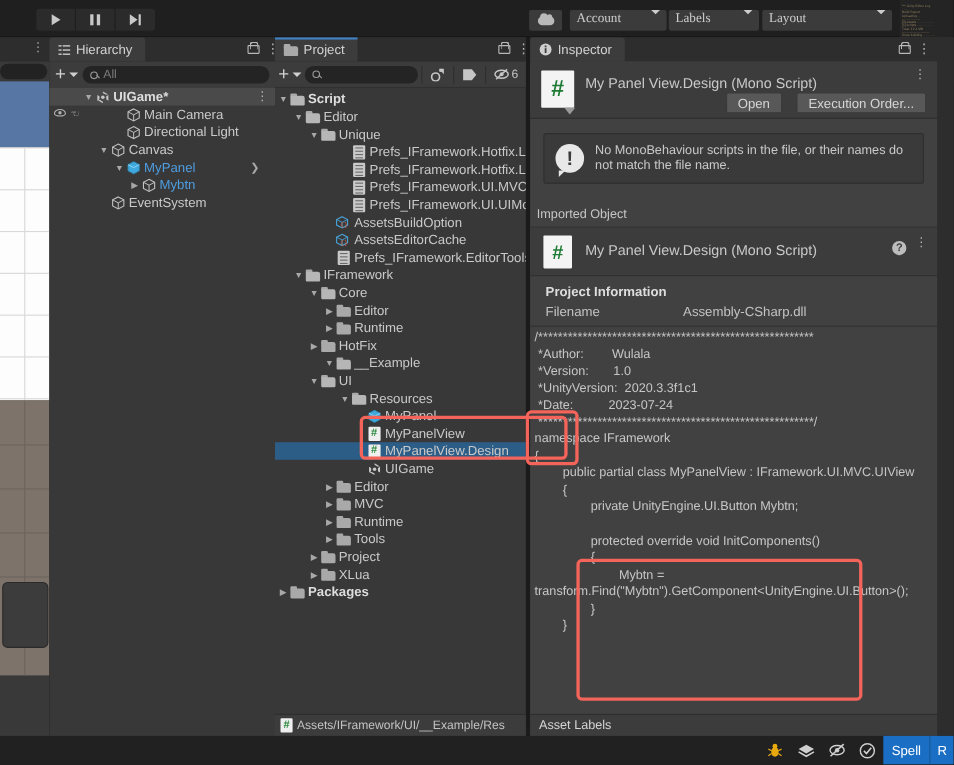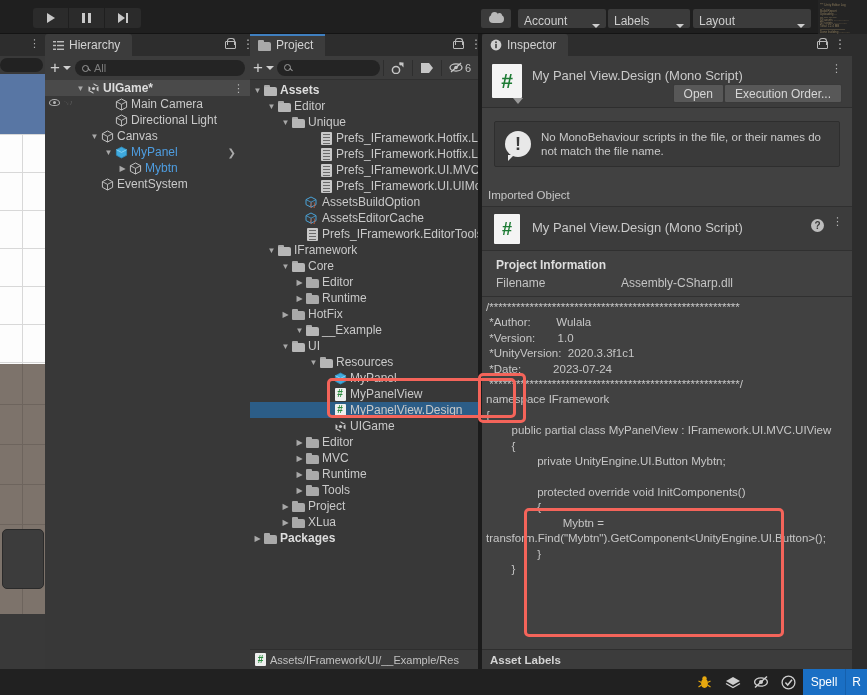--- a/index.html
+++ b/index.html
@@ -35,22 +35,23 @@
   .tb-cloud{
     position:absolute; left:481px; top:9px; width:30px; height:19px;
     background:#3b3b3b; border-radius:2px; display:flex; align-items:center; justify-content:center;
   }
   .cloud-s{ width:15px;height:8px;background:#b9b9b9;border-radius:5px; position:relative;}
   .cloud-s:before{content:'';position:absolute;width:7px;height:7px;border-radius:50%;background:#b9b9b9;top:-3px;left:2px;}
   .cloud-s:after{content:'';position:absolute;width:5px;height:5px;border-radius:50%;background:#b9b9b9;top:-2px;left:8px;}
 
   .tb-drop{
     position:absolute; top:9px; height:19px; background:#3b3b3b; border-radius:2px;
-    display:flex; align-items:flex-end; padding:0 6px; color:#cdcdcd; font-size:12px;
+    display:flex; align-items:flex-start; padding:0 6px; color:#cdcdcd; font-size:12px;
     justify-content:space-between;
+    font-family:Liberation Serif, serif;
   }
   .caret{ width:0;height:0;border-left:4px solid transparent;border-right:4px solid transparent;border-top:4px solid #cdcdcd; margin-left:8px;}
 
   
   #tiny-console{
     position:absolute; right:0; top:0; width:49px; height:78px; background:#242424;
     overflow:hidden; padding:4px 2px; line-height:3px; font-size:3px; color:#8a7a5a;
     white-space:pre;
   }
 
@@ -154,21 +155,21 @@
     content:''; position:absolute; right:-1px; bottom:-6px;
     border-left:5px solid transparent;border-right:5px solid transparent;border-top:6px solid #9a9a9a;
   }
   .insp-title{ position:absolute; left:50px; top:12px; font-size:13px; color:#c9c9c9;}
   .insp-kebab{ position:absolute; right:10px; top:10px; color:#b9b9b9; line-height:4px; font-size:11px;}
   .btn{
     height:19px; background:#585858; border:1px solid #3a3a3a; border-radius:2px;
     color:#d6d6d6; font-size:12px; display:inline-flex; align-items:center; justify-content:center;
     padding:0 10px; cursor:pointer;
   }
-  .head-btns{ position:absolute; right:10px; top:28px; display:flex; gap:0;text-align:center;}
+  .head-btns{ position:absolute; right:10px; top:28px; display:flex; gap:13px;text-align:center;}
 
   .warnbox{
     margin:13px 12px 0 12px; background:#3a3a3a; border:1px solid #2e2e2e; border-radius:2px;
     min-height:46px; display:flex; align-items:center; gap:10px; padding:8px 10px;
   }
   .bang{
     width:26px;height:26px;border-radius:50%;background:#e8e8e8; flex:none;
     display:flex;align-items:center;justify-content:center;color:#3a3a3a;font-weight:bold;font-size:18px;
     position:relative;
   }
@@ -199,21 +200,21 @@
 
   .insp-scroll{ position:absolute; right:3px; top:52px; width:9px; bottom:48px; }
   .insp-scroll .track{ position:absolute; left:0; top:12px; bottom:12px; width:9px; background:#2e2e2e;}
   .insp-scroll .thumb{ position:absolute; left:1px; top:30px; width:7px; height:300px; background:#5d5d5d; border-radius:3px;}
   .arr-up,.arr-dn{ position:absolute; left:1px; width:0;height:0;border-left:4px solid transparent;border-right:4px solid transparent;}
   .arr-up{ top:2px; border-bottom:5px solid #b0b0b0;}
   .arr-dn{ bottom:2px; border-top:5px solid #b0b0b0;}
 
   .asset-labels-bar{
     position:absolute; left:0; bottom:26px; width:370px; height:20px; background:#3c3c3c;
-    display:flex; align-items:center; padding:0 8px; font-size:11.5px; font-weight:bold; color:#d4d4d4;
+    display:flex; align-items:center; padding:0 8px; font-size:11.5px; font-weight:normal; color:#d4d4d4;
     border-top:1px solid #2e2e2e;
   }
 
   
   #insp-right-strip{ position:absolute; left:852px; top:34px; width:15px; height:635px; background:#2d2d2d;}
 
   
   #statusbar{
     position:absolute; left:0; bottom:0; width:867px; height:26px; background:#212121;
     display:flex; align-items:center; justify-content:flex-end;
@@ -476,21 +477,21 @@
   <div class="proj-tree" id="project-tree">
       <div class="trow">
         <span style="width:2px;flex:none"></span>
         <span class="twist open"></span>
         <span class="ico">
           <span class="folder open">
             <i class="ft"></i>
             <i class="fb"></i>
           </span>
         </span>
-        <span class="lbl white">Assets</span>
+        <span class="lbl white">Script</span>
       </div>
       <div class="trow">
         <span style="width:16px;flex:none"></span>
         <span class="twist open"></span>
         <span class="ico">
           <span class="folder open">
             <i class="ft"></i>
             <i class="fb"></i>
           </span>
         </span>

